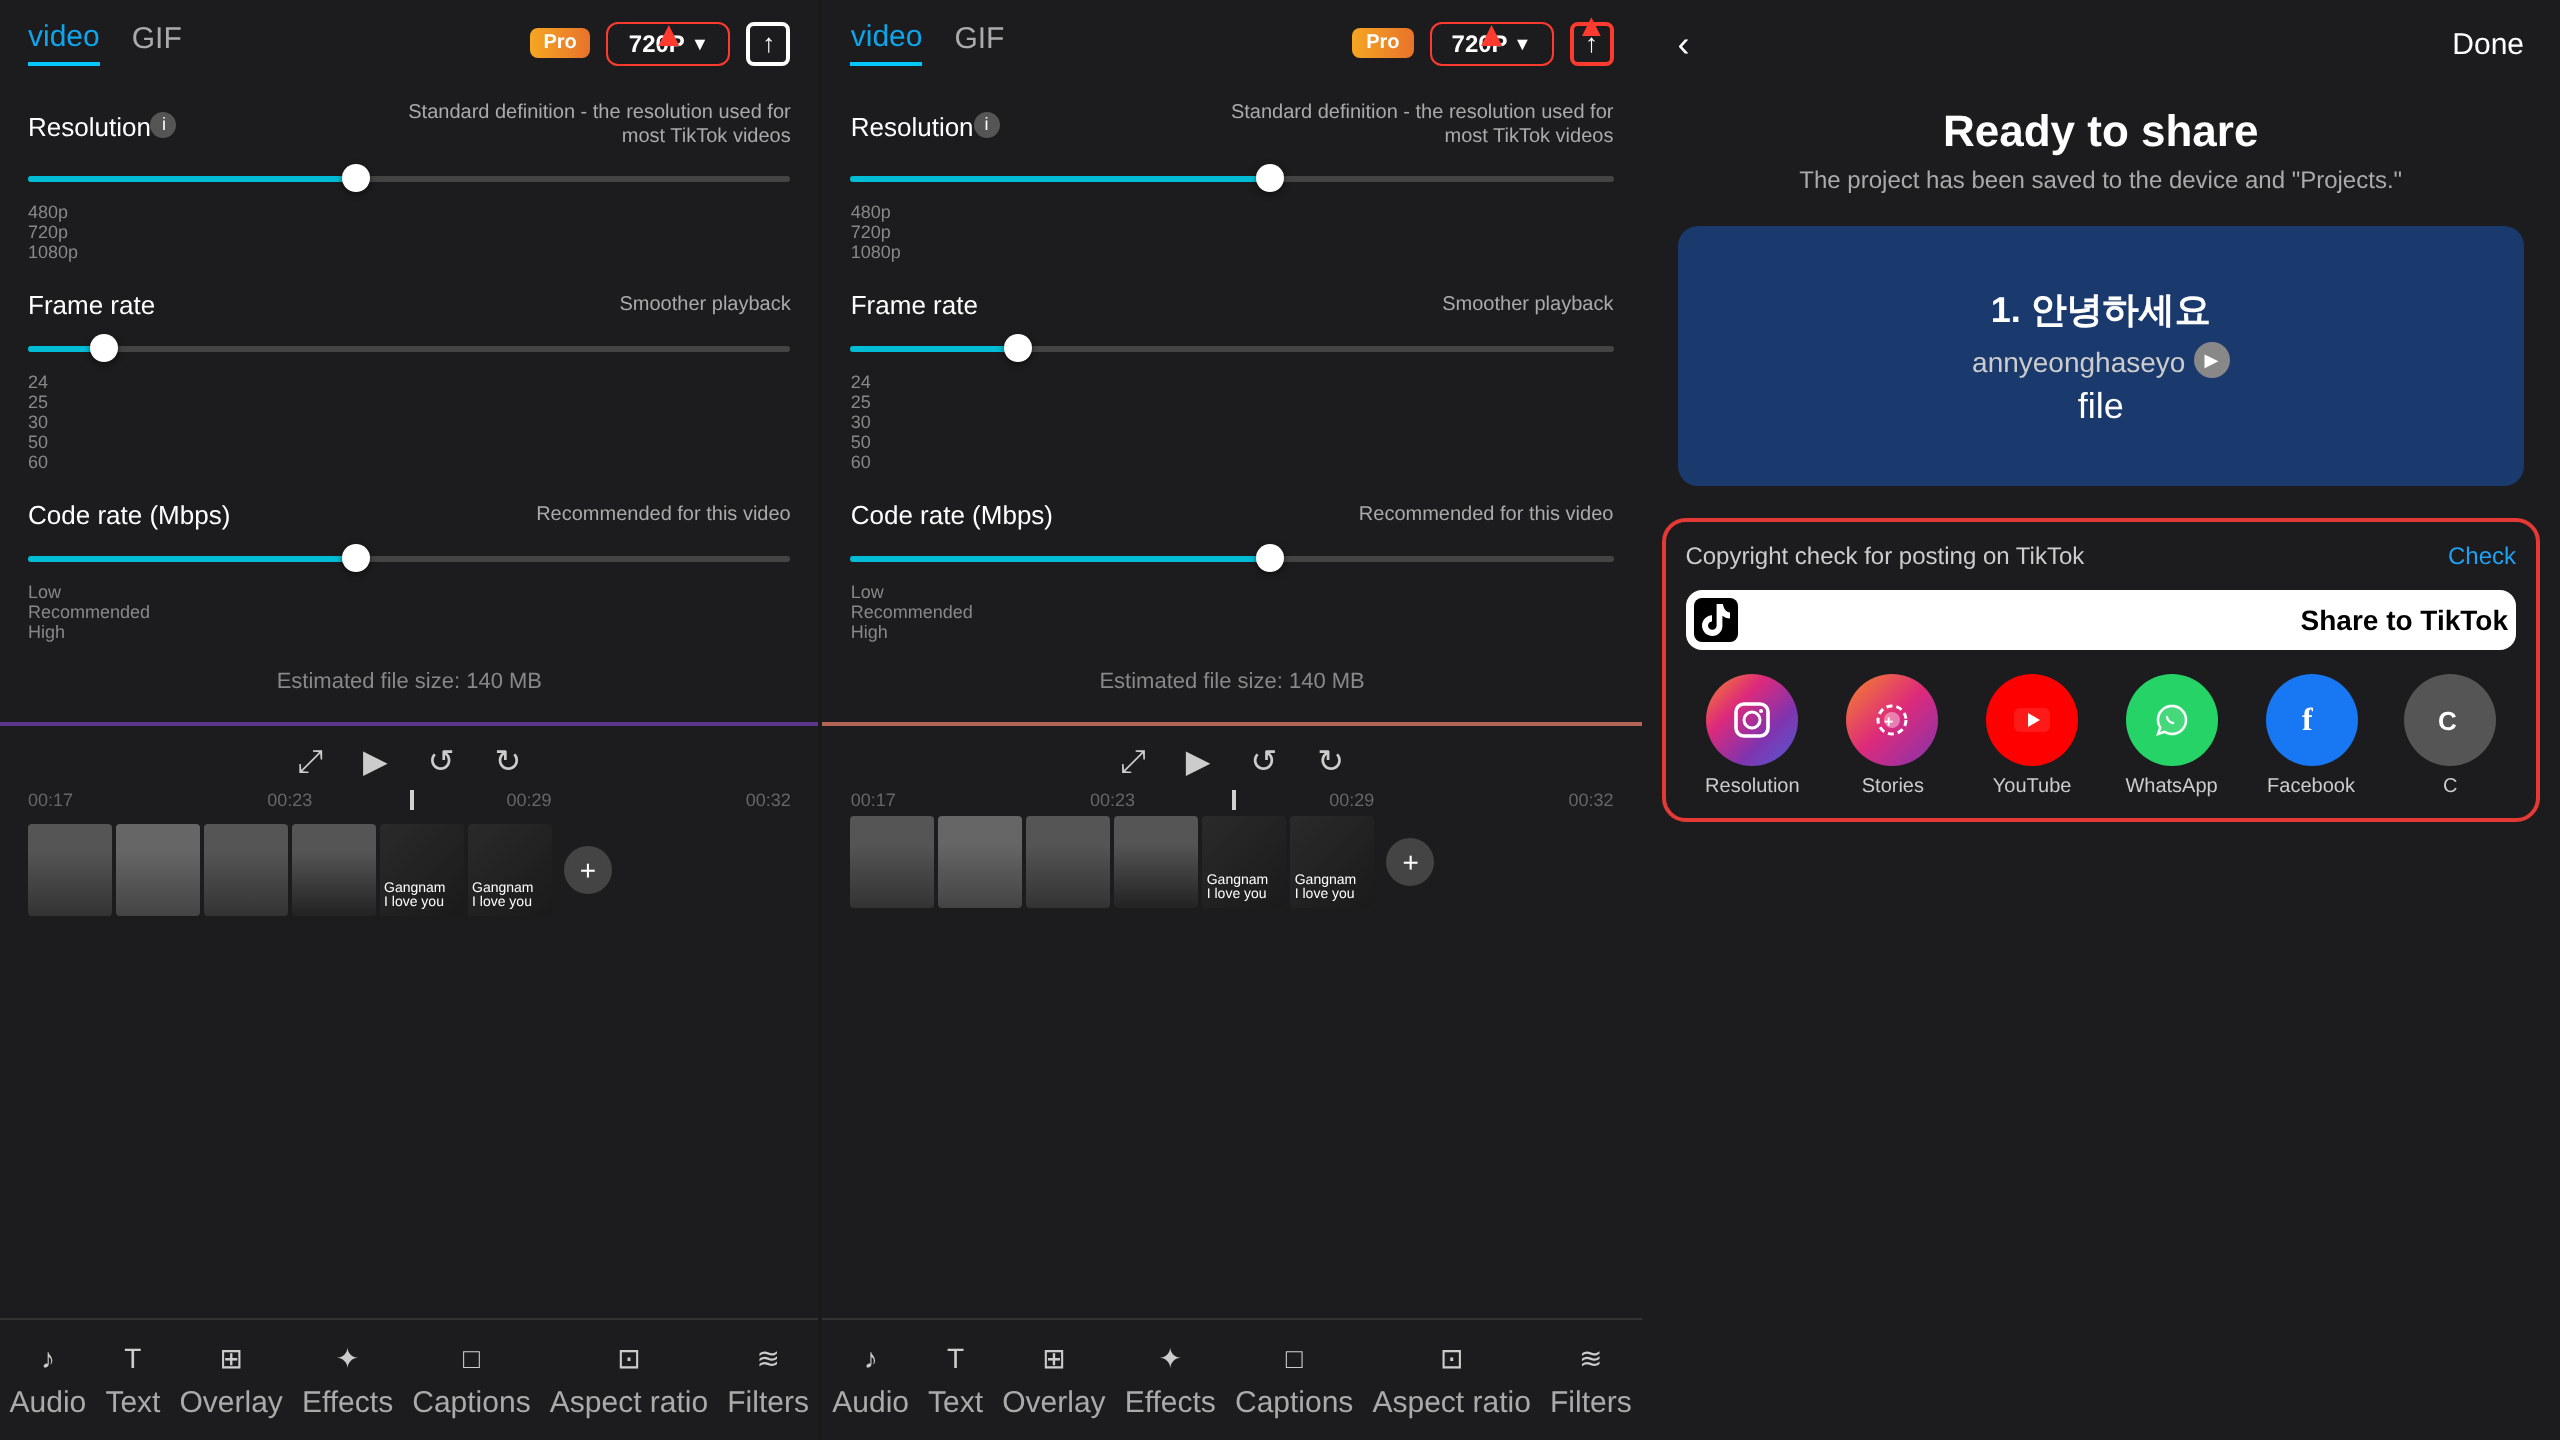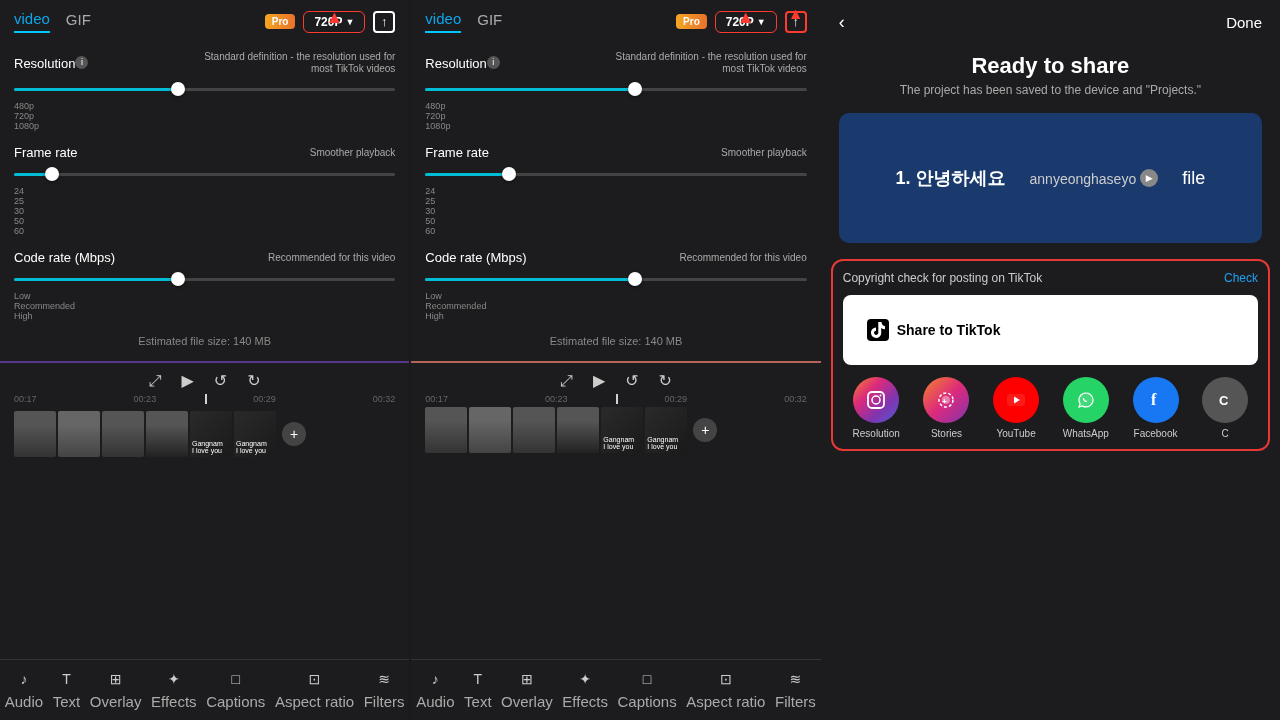--- a/index.html
+++ b/index.html
@@ -364,24 +364,24 @@
       padding: 0 18px 16px 18px;
     }
 
     .video-preview {
       background: #1a3a6e;
       border-radius: 10px;
       margin: 0 18px 16px 18px;
       padding: 20px;
       min-height: 130px;
       display: flex;
-      flex-direction: row;
+      flex-direction: column;
       align-items: center;
       justify-content: center;
-      gap: 24px;
+      gap: 4px;
     }
     .preview-korean {
       color: #fff;
       font-size: 18px;
       font-weight: 700;
     }
     .preview-romanized {
       color: #ccc;
       font-size: 14px;
       display: flex;
@@ -427,24 +427,24 @@
       color: #1da1f2;
       font-size: 12px;
       cursor: pointer;
     }
 
     .share-to-tiktok-btn {
       background: #fff;
       border: none;
       border-radius: 8px;
       width: 100%;
-      padding: 24px;
-      display: flex;
-      align-items: center;
-      justify-content: flex-start;
+      padding: 4px;
+      display: flex;
+      align-items: center;
+      justify-content: space-between;
       gap: 8px;
       cursor: pointer;
       margin-bottom: 12px;
     }
     .tiktok-icon {
       width: 22px;
       height: 22px;
       background: #000;
       border-radius: 4px;
       display: flex;

